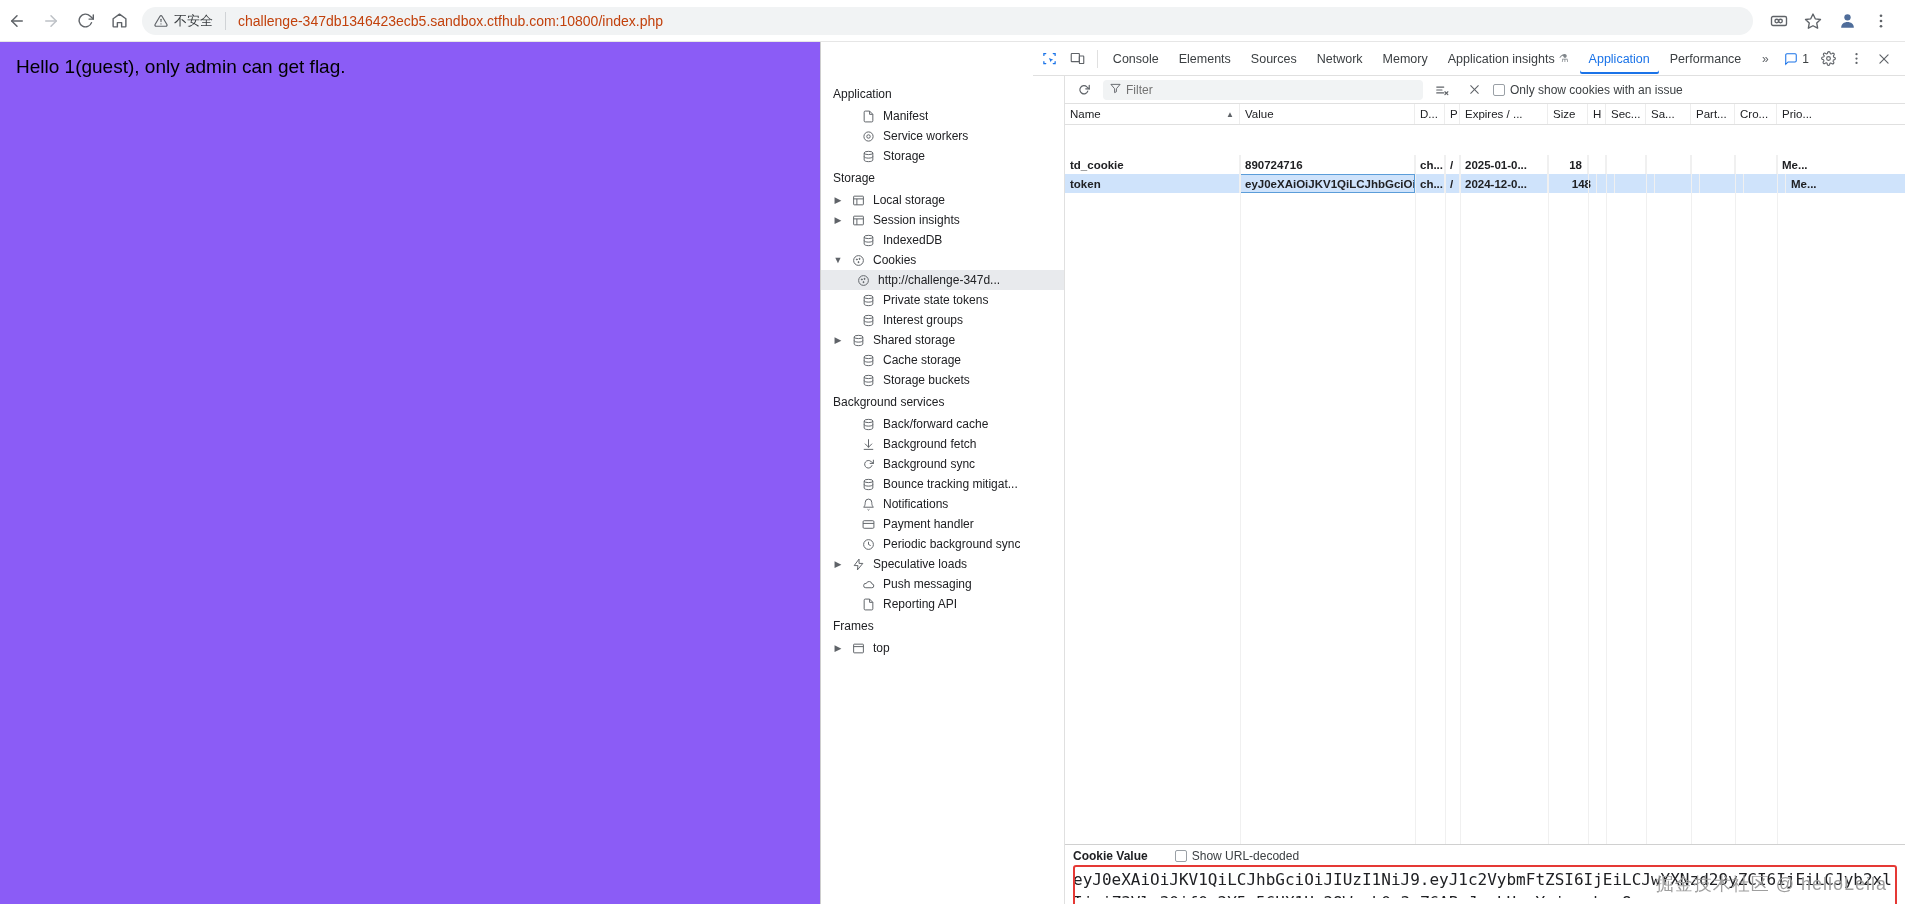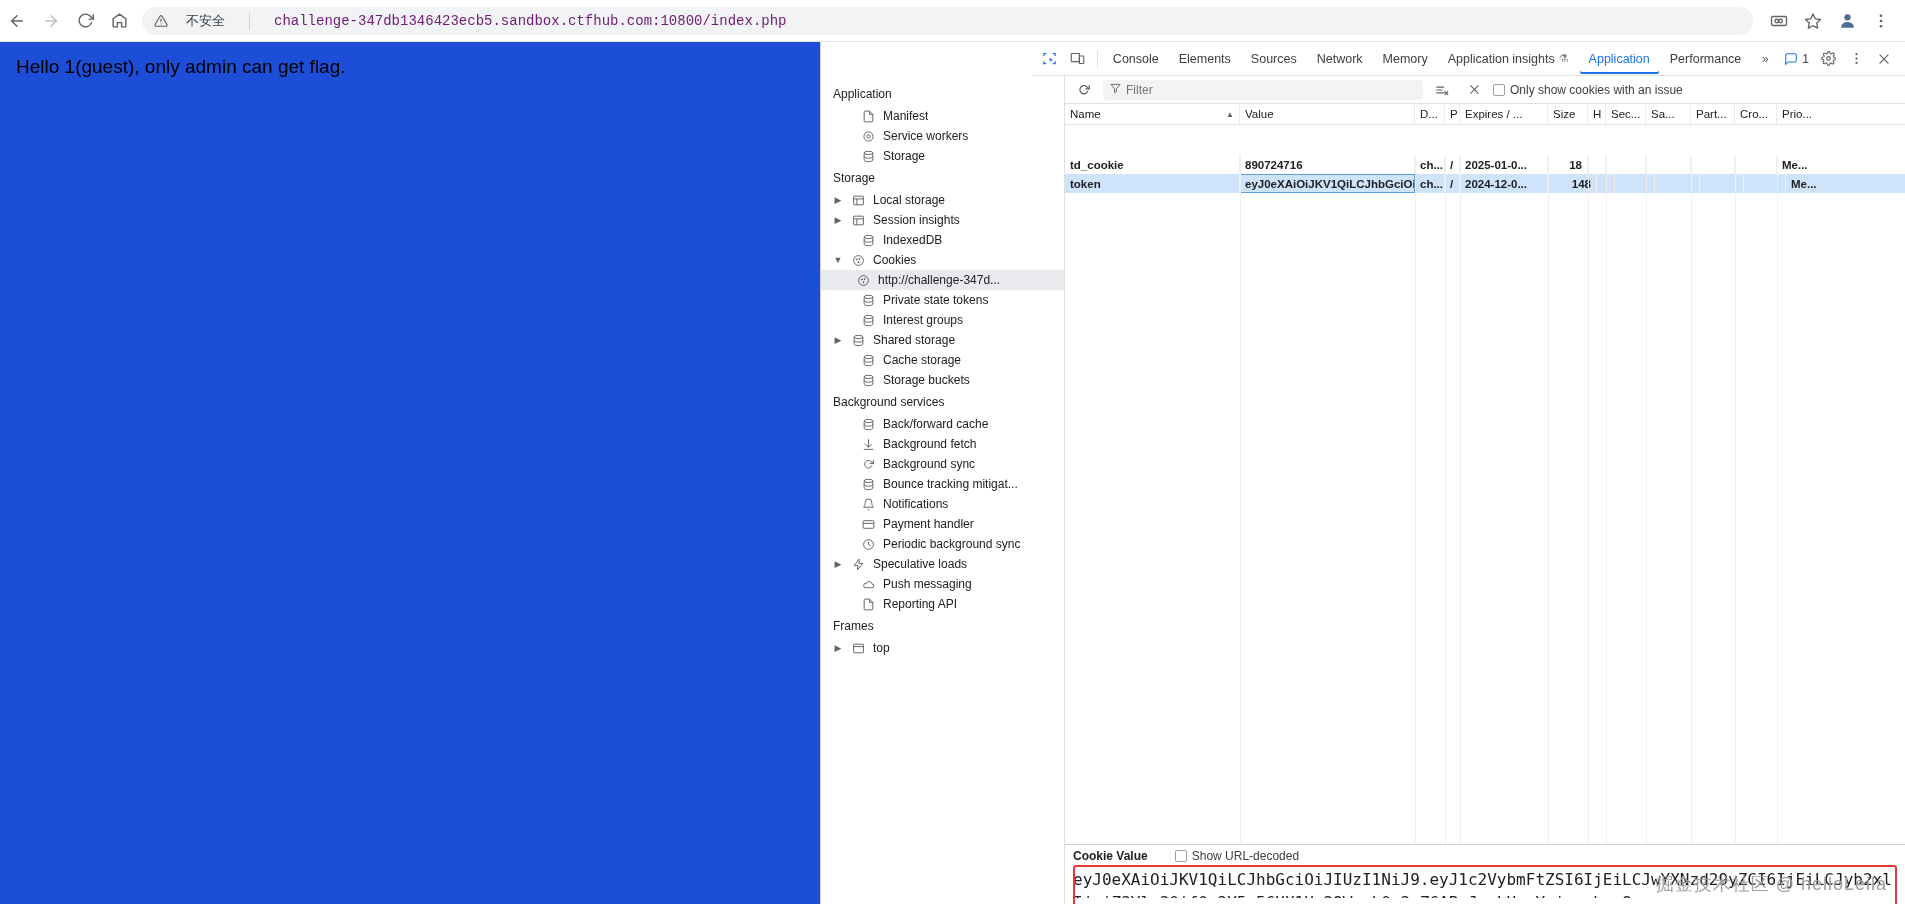--- a/index.html
+++ b/index.html
@@ -19,34 +19,34 @@
     border-bottom: 1px solid #e6e6e6;
   }
   .nav-btn {
     width: 34px; height: 34px; display: flex; align-items: center; justify-content: center;
     border-radius: 50%; color: #5f6368; flex: 0 0 auto;
   }
   .nav-btn svg { display: block; }
   .omnibox {
     flex: 1 1 auto; height: 28px; margin: 0 10px 0 6px;
     background: #f1f3f4; border-radius: 16px;
-    display: flex; align-items: center; padding: 0 12px; gap: 18px;
+    display: flex; align-items: center; padding: 0 12px; gap: 6px;
     font-size: 14px; color: #202124; min-width: 0;
   }
   .warn-icon { color: #5f6368; display: flex; align-items: center; }
   .warn-text { font-size: 13px; color: #3c4043; white-space: nowrap; }
   .omni-sep { width: 1px; height: 18px; background: #d0d3d6; margin: 0 6px; }
-  .omni-url { font-size: 14px; color: #701a75; white-space: nowrap; overflow: hidden; text-overflow: ellipsis; font-family: Liberation Mono, monospace; }
+  .omni-url { font-size: 14px; color: #c2410c; white-space: nowrap; overflow: hidden; text-overflow: ellipsis; }
   .chrome-right { display: flex; align-items: center; gap: 2px; padding-right: 8px; flex: 0 0 auto; }
   .chrome-right .nav-btn { width: 32px; height: 32px; }
 
   
   .page-content {
     position: absolute; left: 0; top: 42px; width: 820px; height: 862px;
-    background: #1d4ed8; padding: 14px 16px; 
+    background: #8b5cf6; padding: 14px 16px; 
   }
   .page-text { font-size: 19px; color: #000; }
 
   
   .devtools {
     position: absolute; left: 820px; top: 42px; width: 1085px; height: 862px;
     background: #ffffff; border-left: 1px solid #cdcdcd;
     display: flex; flex-direction: column;
     font-size: 12px; color: #202124; align-items: flex-end;
   }

